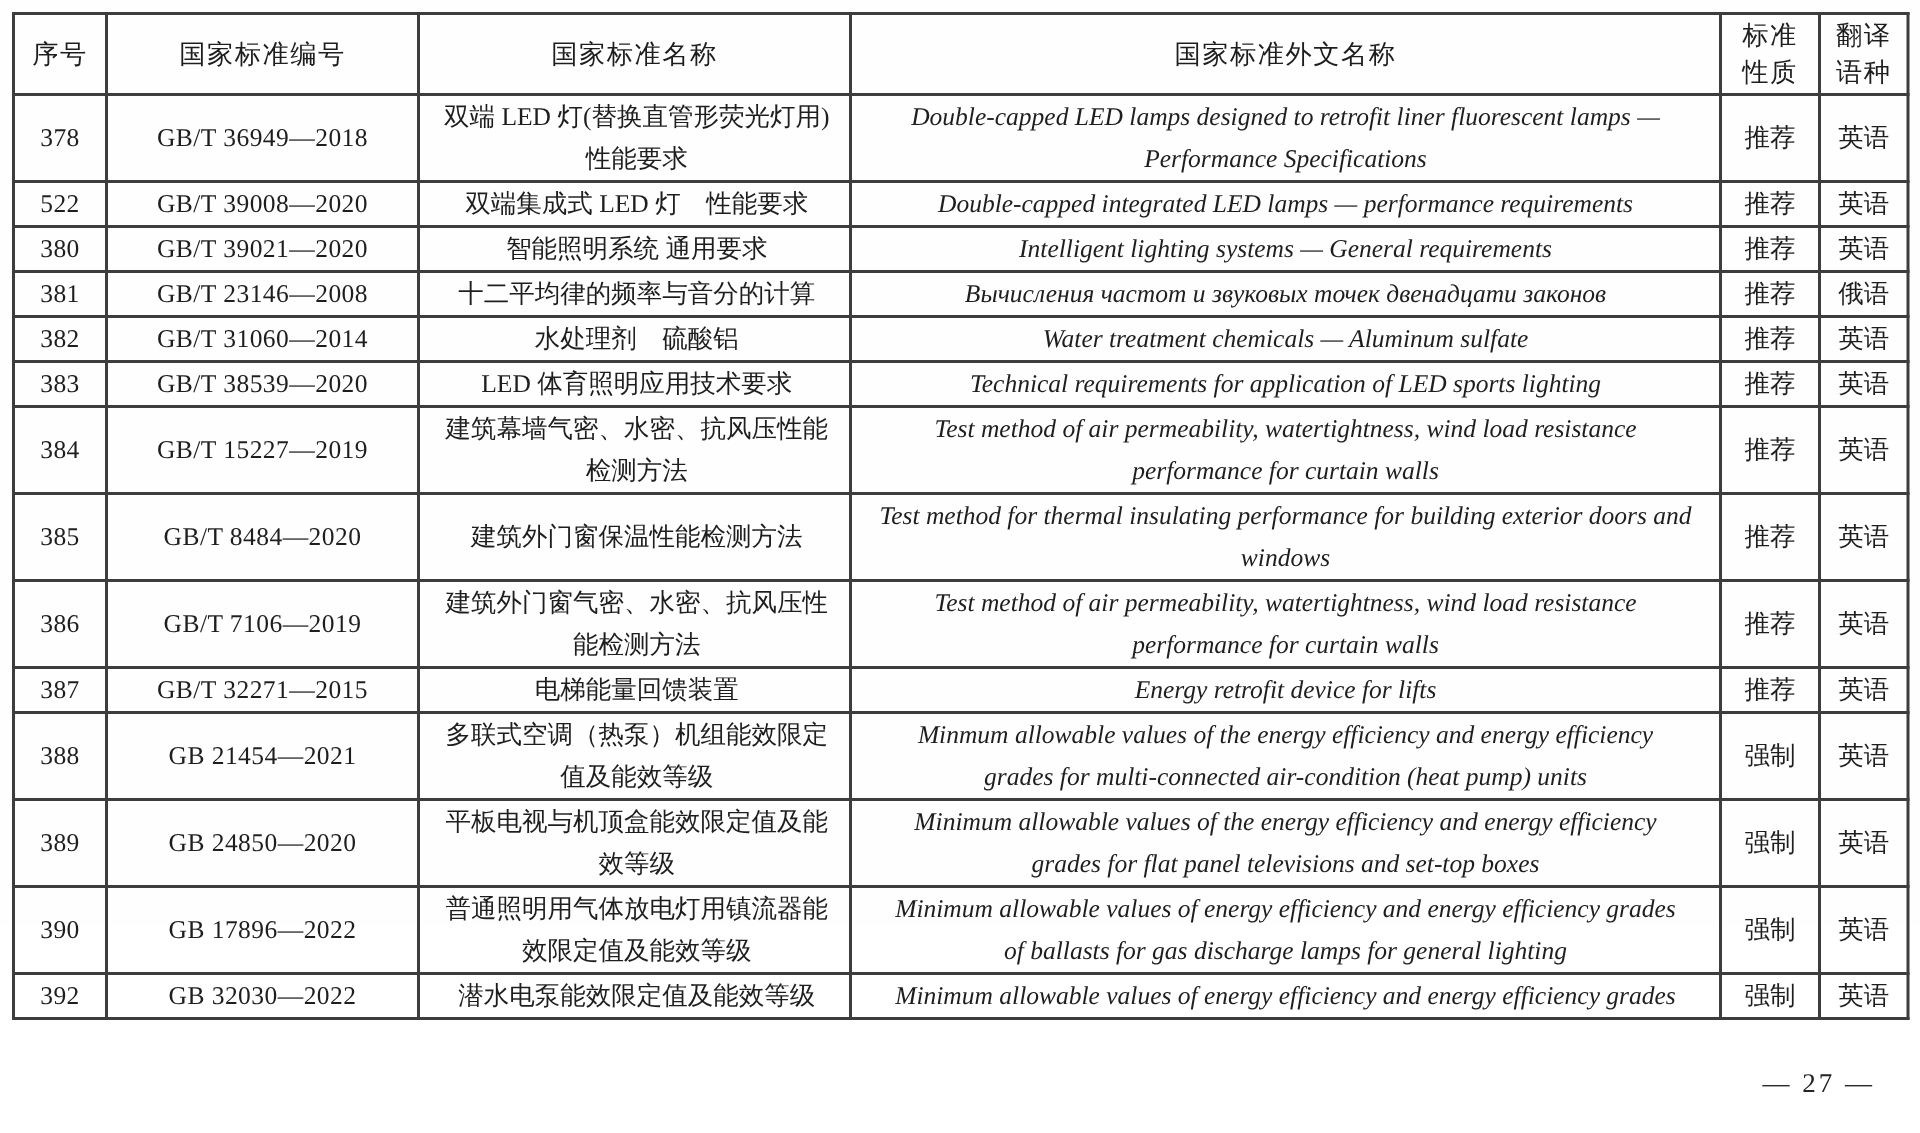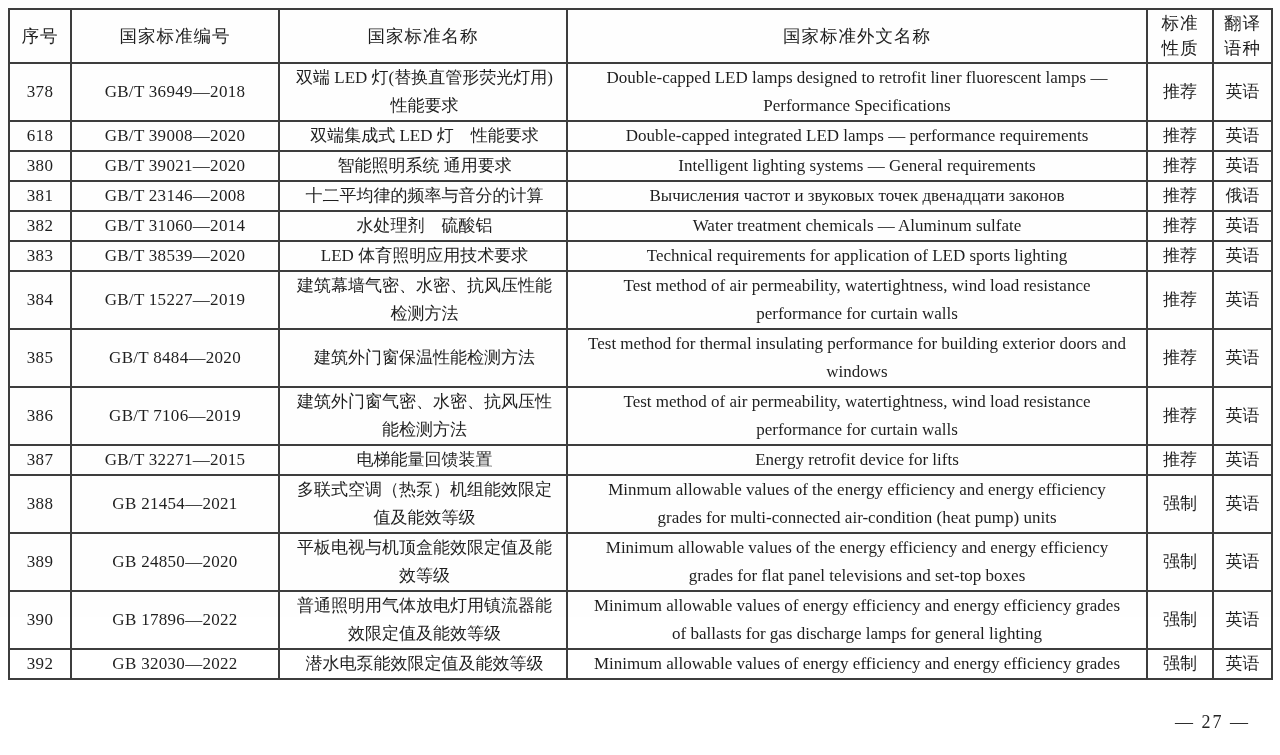--- a/index.html
+++ b/index.html
@@ -42,21 +42,21 @@
     font-size: 17.5px;
     line-height: 25px;
     letter-spacing: 1px;
   }
   .standards td { height: 26px; }
   td.col-name_cn {
     text-align: center;
     padding-left: 7px;
     padding-right: 4px;
   }
-  td.col-name_foreign { padding: 0 6px; }
+  td.col-name_foreign { padding: 0 6px; font-style: italic; }
   td.col-seq, td.col-code { letter-spacing: 0.3px; }
   .page-number {
     position: absolute;
     right: 30px;
     top: 712px;
     font-size: 18px;
     letter-spacing: 2px;
     color: #242424;
   }
 </style>
@@ -91,21 +91,21 @@
           <td class="col-seq">378</td>
           <td class="col-code">GB/T 36949—2018</td>
           <td class="col-name_cn">双端 LED 灯(替换直管形荧光灯用)
 性能要求</td>
           <td class="col-name_foreign">Double-capped LED lamps designed to retrofit liner fluorescent lamps —
 Performance Specifications</td>
           <td class="col-nature">推荐</td>
           <td class="col-language">英语</td>
         </tr>
         <tr>
-          <td class="col-seq">618</td>
+          <td class="col-seq">522</td>
           <td class="col-code">GB/T 39008—2020</td>
           <td class="col-name_cn">双端集成式 LED 灯　性能要求</td>
           <td class="col-name_foreign">Double-capped integrated LED lamps — performance requirements</td>
           <td class="col-nature">推荐</td>
           <td class="col-language">英语</td>
         </tr>
         <tr>
           <td class="col-seq">380</td>
           <td class="col-code">GB/T 39021—2020</td>
           <td class="col-name_cn">智能照明系统 通用要求</td>

